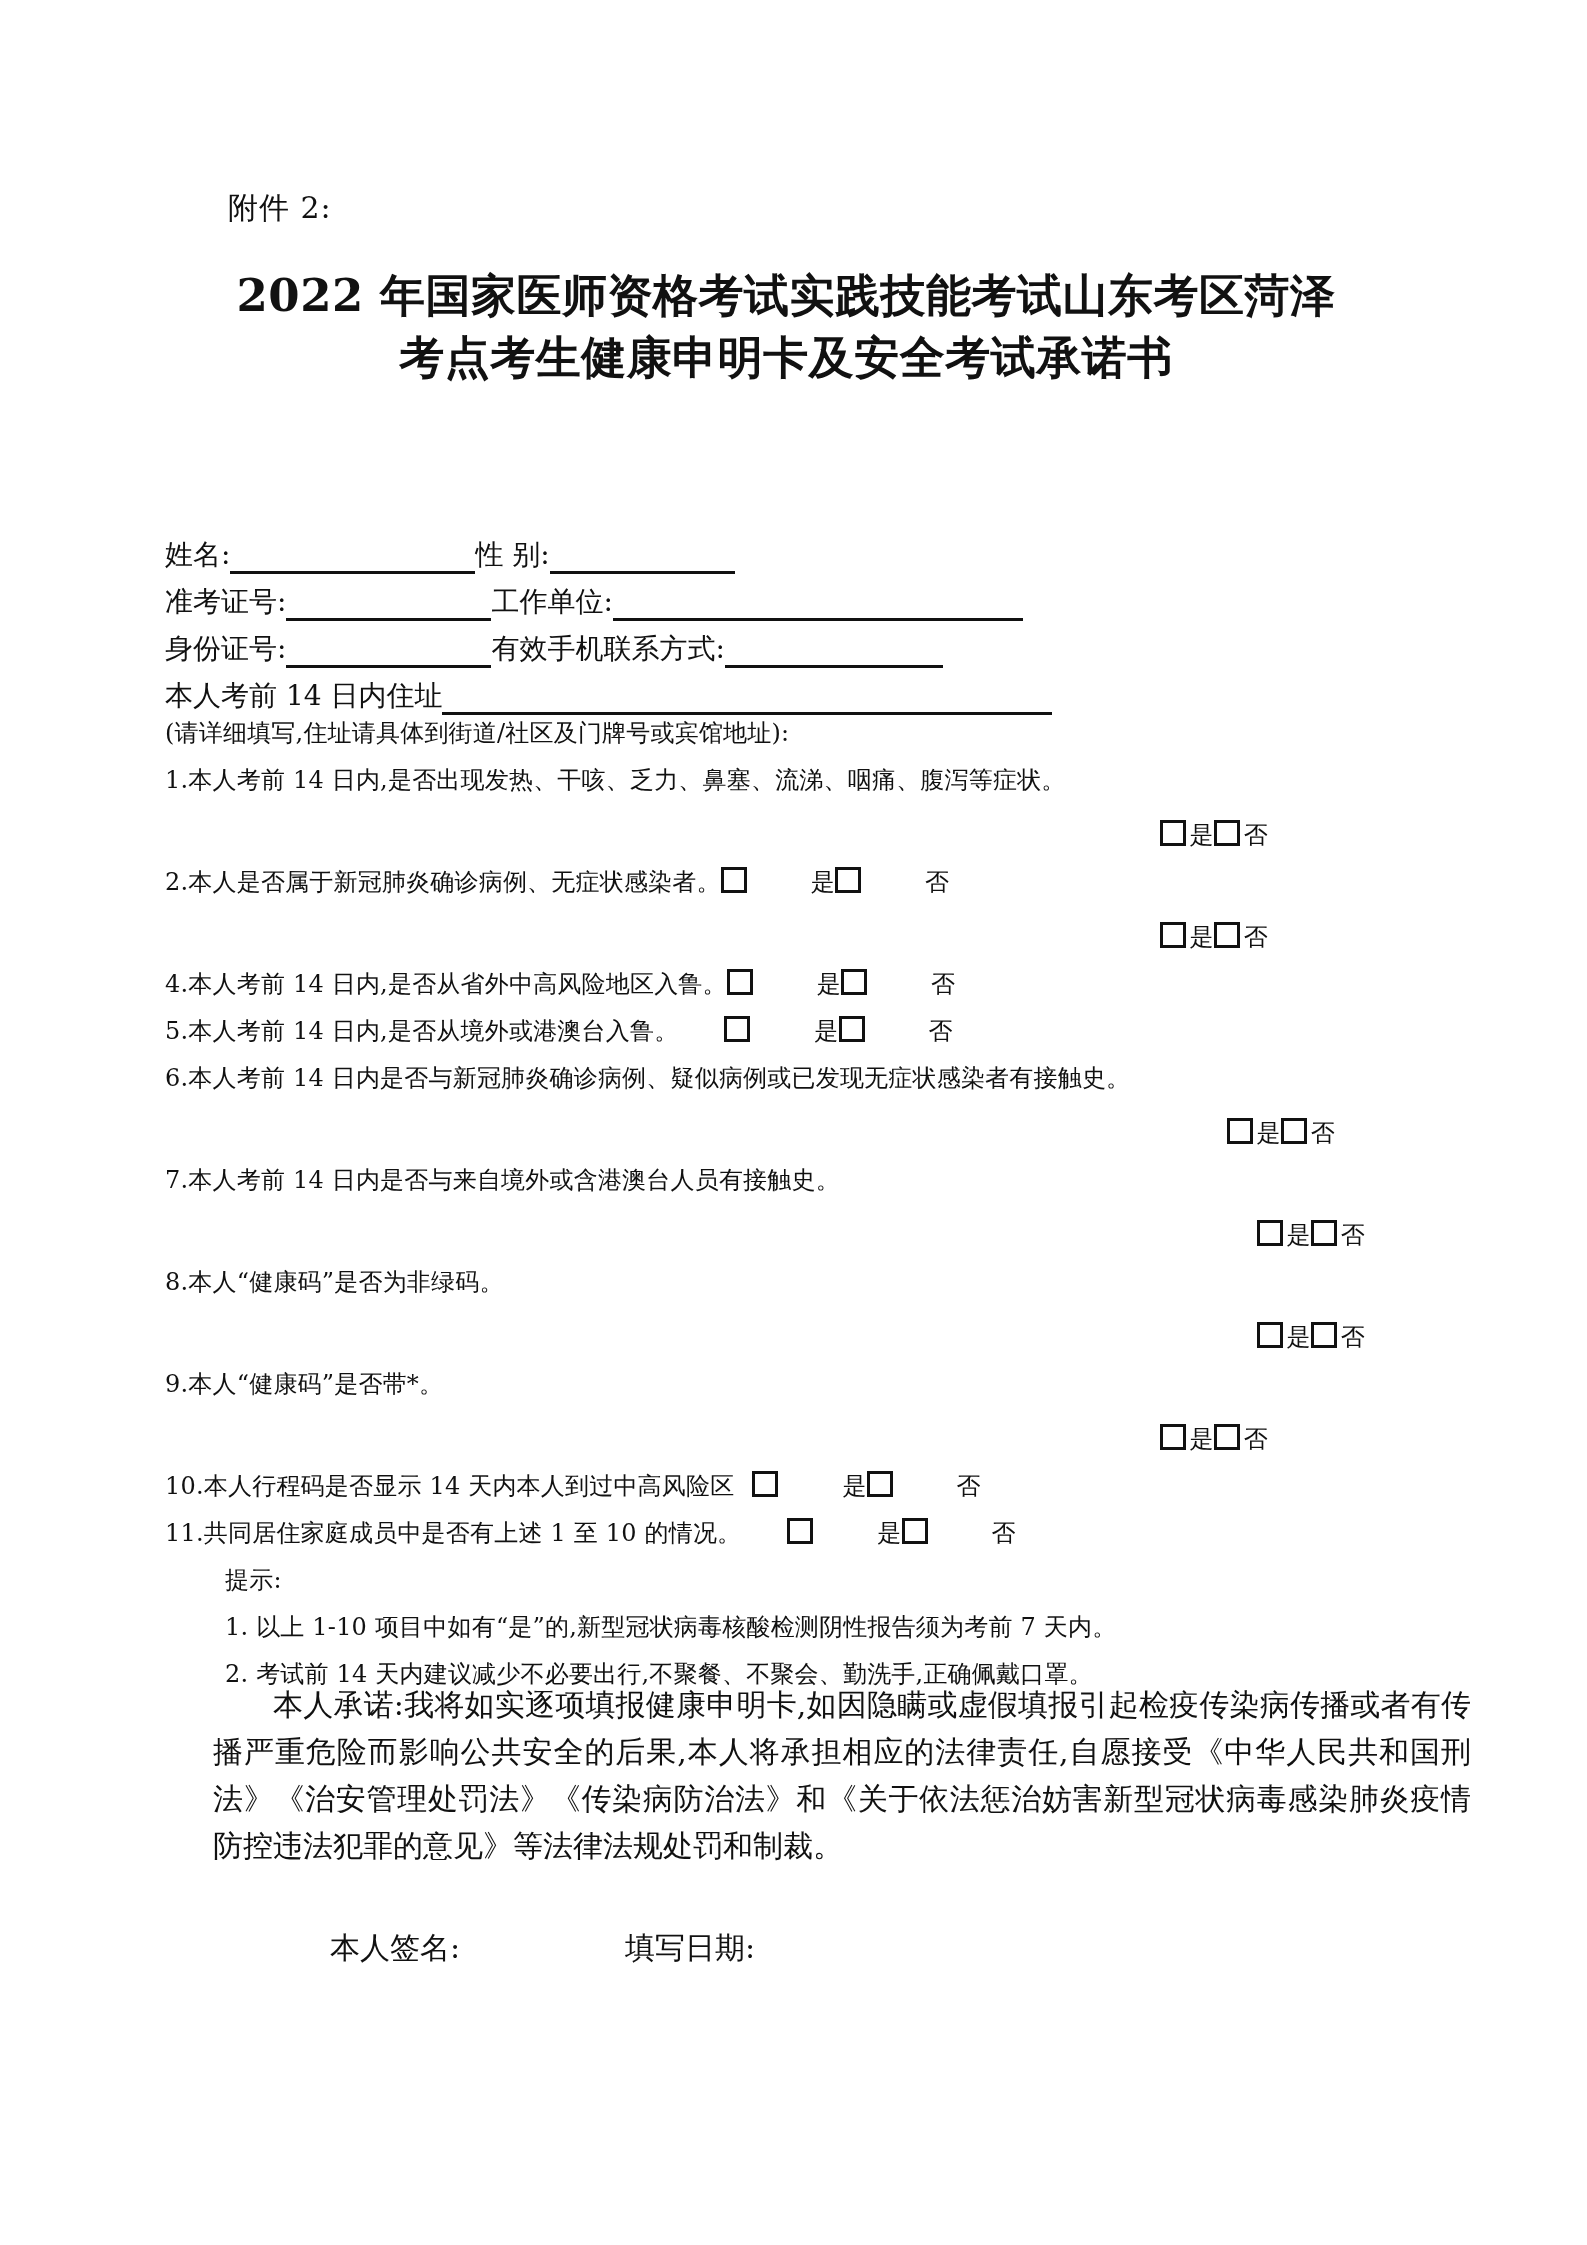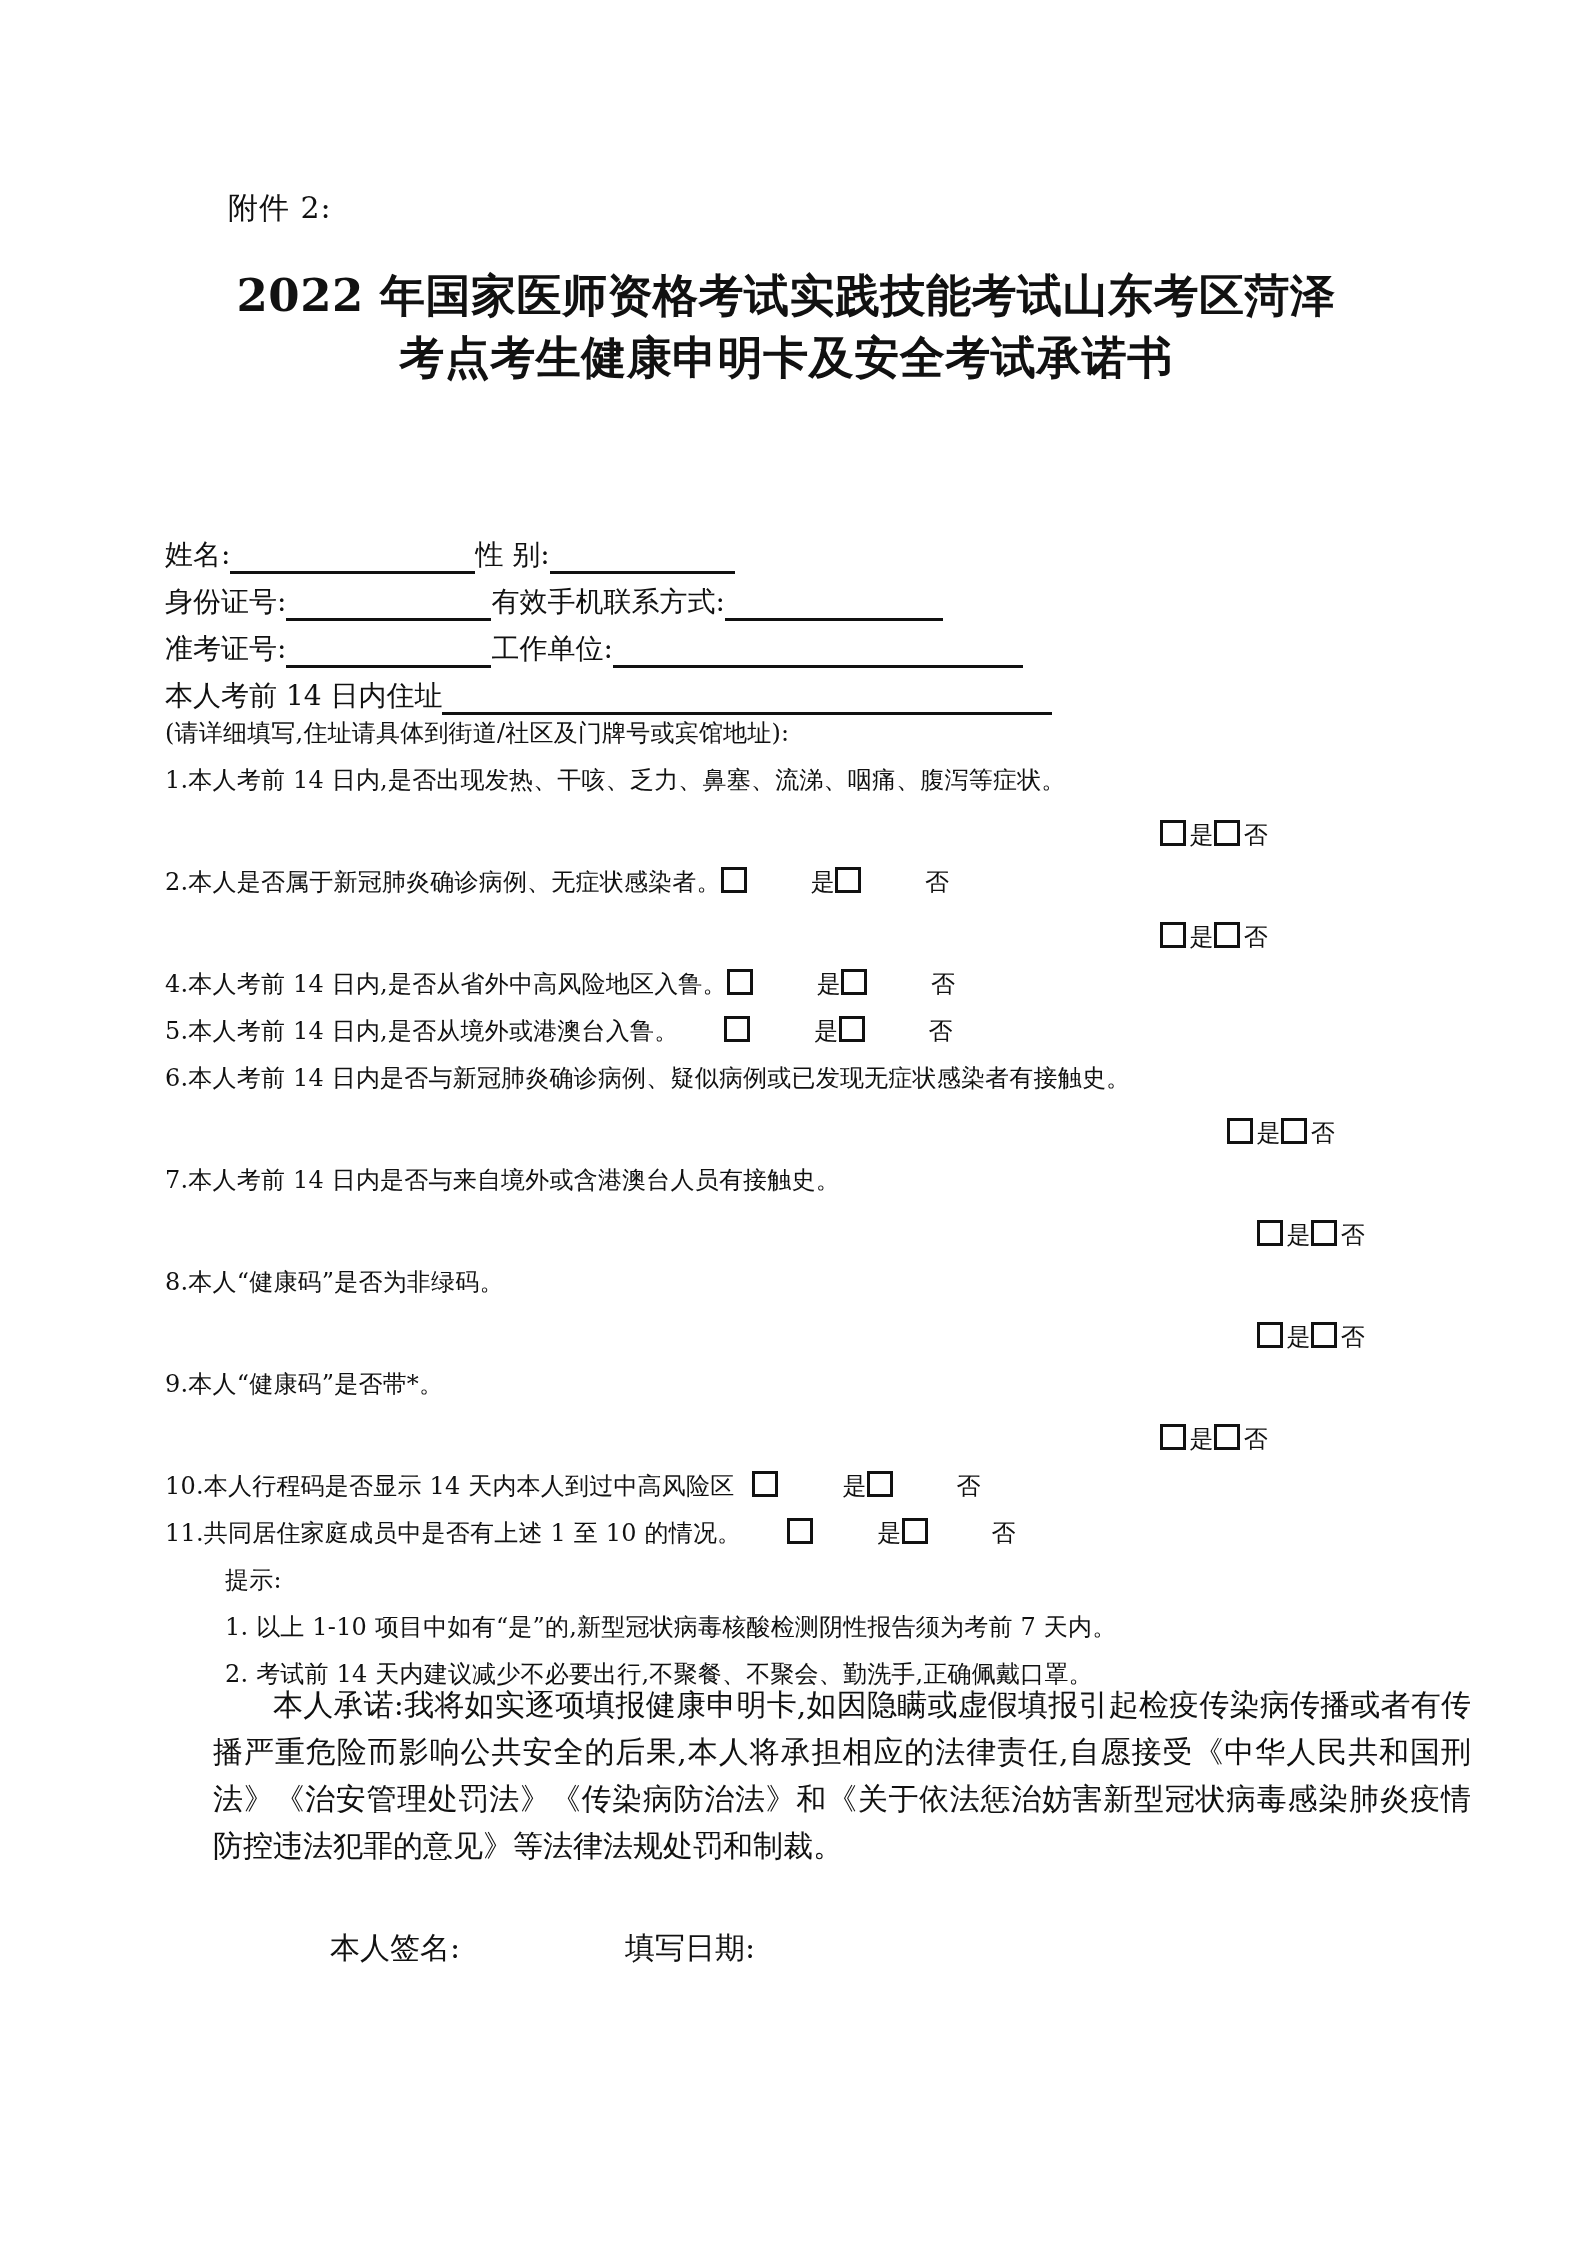--- a/index.html
+++ b/index.html
@@ -162,34 +162,34 @@
   <div class="fields">
 
     <div class="field-row">
       <span class="fl">姓名:</span>
       <span class="rule rule-w1"></span>
       <span class="fl">性 别:</span>
       <span class="rule rule-w2"></span>
     </div>
 
     <div class="field-row">
+      <span class="fl">准考证号:</span>
+      <span class="rule rule-w3"></span>
+      <span class="fl">工作单位:</span>
+      <span class="rule rule-w4"></span>
+    </div>
+
+    <div class="field-row">
       <span class="fl">身份证号:</span>
       <span class="rule rule-w5"></span>
       <span class="fl">有效手机联系方式:</span>
       <span class="rule rule-w6"></span>
     </div>
 
     <div class="field-row">
-      <span class="fl">准考证号:</span>
-      <span class="rule rule-w3"></span>
-      <span class="fl">工作单位:</span>
-      <span class="rule rule-w4"></span>
-    </div>
-
-    <div class="field-row">
       <span class="fl">本人考前 14 日内住址</span>
       <span class="rule rule-w7"></span>
     </div>
 
   </div>
 
   <div class="body-text">
 
     <p class="para">(请详细填写,住址请具体到街道/社区及门牌号或宾馆地址):</p>
 

